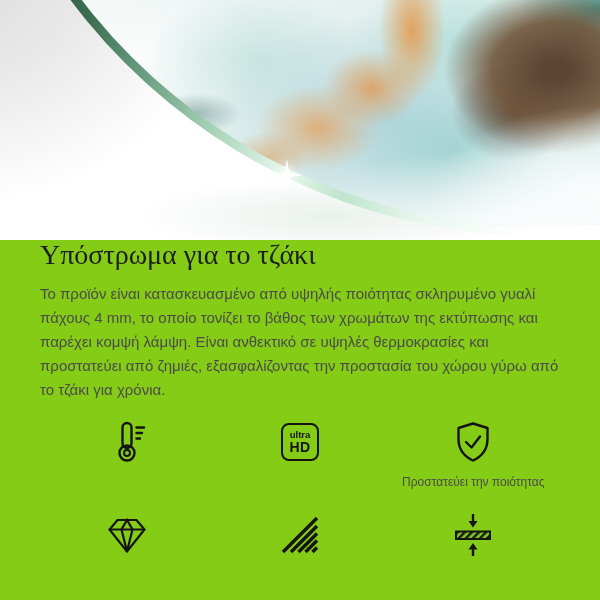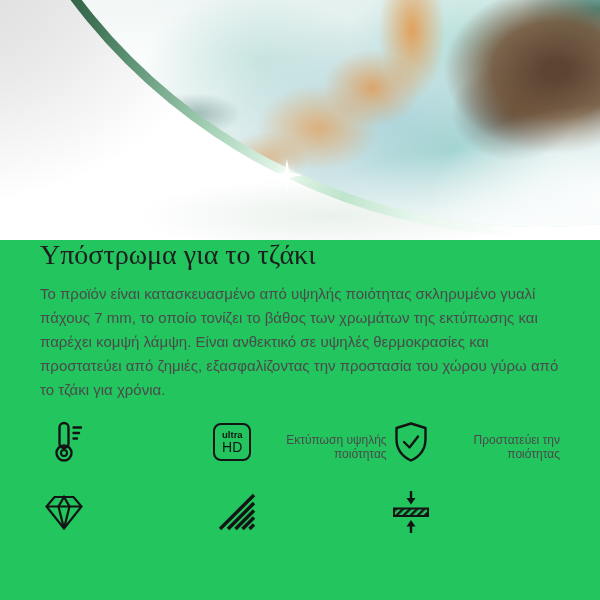--- a/index.html
+++ b/index.html
@@ -1,16 +1,16 @@
 <!DOCTYPE html>
 <html><head>
 <meta charset="utf-8">
 <style>
   html,body{margin:0;padding:0;background:#fff;}
-  .page{position:relative;width:600px;height:600px;overflow:hidden;background:#22c55e;
+  .page{position:relative;width:600px;height:600px;overflow:hidden;background:#84cc16;
         font-family:"Liberation Sans",sans-serif;color:#1f1f1f;}
 
   
   .hero{position:absolute;left:0;top:0;width:600px;height:240px;
     background:
       radial-gradient(430px 370px at -40px -30px, #dcdcdc 0%, #e9e9e9 30%, rgba(255,255,255,0) 63%),
       radial-gradient(280px 55px at 330px 216px, rgba(150,185,160,.20), rgba(255,255,255,0) 70%),
       #fff;}
   .glass-rim{position:absolute;left:0;top:0;width:600px;height:240px;
     clip-path:circle(589px at 542px -353px);
@@ -39,28 +39,28 @@
 
   
   .content{position:absolute;left:0;top:236px;width:600px;padding:0 40px;box-sizing:border-box;}
   .title{font-family:"Liberation Serif",serif;font-weight:400;font-size:28px;line-height:33px;
          color:#1e1e1e;margin:2px 0 0 0;}
   .desc{font-size:15px;line-height:24px;color:#4b4b4b;margin:11px 0 0 0;max-width:525px;}
 
   
   .features{display:grid;grid-template-columns:repeat(3,1fr);row-gap:22px;
             margin-top:16px;padding:0 0;width:100%;}
-  .feature{display:flex;flex-direction:row;align-items:center;text-align:right;}
+  .feature{display:flex;flex-direction:column;align-items:center;text-align:left;}
   .f-icon{height:48px;display:flex;align-items:center;justify-content:center;}
   .f-label{margin-top:9px;font-size:12px;color:#4a4a4a;line-height:14px;}
   .uhd{width:38px;height:38px;border:2.6px solid #141414;border-radius:8px;
        display:flex;flex-direction:column;align-items:center;justify-content:center;
        color:#141414;box-sizing:border-box;}
   .uhd .u{font-size:9.5px;font-weight:700;line-height:10px;}
-  .uhd .h{font-size:14px;font-weight:400;line-height:14px;letter-spacing:.3px;}
+  .uhd .h{font-size:14px;font-weight:700;line-height:14px;letter-spacing:.3px;}
   svg.fic{display:block;}
 </style>
 </head>
 <body>
 
 <div class="page">
 
   <div class="hero">
     <div class="glass-rim"></div>
     <div class="glass-art"></div>
@@ -70,21 +70,21 @@
         <path d="M17 9 L18 16 L25 17 L18 18 L17 25 L16 18 L9 17 L16 16 Z" fill="#ffffff" opacity="0.9"></path>
       </svg>
     </div>
   </div>
 
   <div class="content">
     <h1 class="title">
         <span style="display:block">Υπόστρωμα για το τζάκι</span>
       </h1>
 
-    <p class="desc">Το προϊόν είναι κατασκευασμένο από υψηλής ποιότητας σκληρυμένο γυαλί πάχους 7 mm, το οποίο τονίζει το βάθος των χρωμάτων της εκτύπωσης και παρέχει κομψή λάμψη. Είναι ανθεκτικό σε υψηλές θερμοκρασίες και προστατεύει από ζημιές, εξασφαλίζοντας την προστασία του χώρου γύρω από το τζάκι για χρόνια.</p>
+    <p class="desc">Το προϊόν είναι κατασκευασμένο από υψηλής ποιότητας σκληρυμένο γυαλί πάχους 4 mm, το οποίο τονίζει το βάθος των χρωμάτων της εκτύπωσης και παρέχει κομψή λάμψη. Είναι ανθεκτικό σε υψηλές θερμοκρασίες και προστατεύει από ζημιές, εξασφαλίζοντας την προστασία του χώρου γύρω από το τζάκι για χρόνια.</p>
 
     <div class="features">
 
       <div class="feature">
         <div class="f-icon">
           <svg class="fic" width="48" height="48" viewBox="0 0 48 48" fill="none" stroke="#141414" stroke-width="2.4" stroke-linecap="round">
             <rect x="19.5" y="5" width="9" height="25" rx="4.5"></rect>
             <circle cx="24" cy="35" r="7.5"></circle>
             <circle cx="24" cy="35" r="3" stroke-width="2"></circle>
             <path d="M33.5 9.5 h7.5 M33.5 15 h5.5 M33.5 20.5 h3.5"></path>
@@ -92,21 +92,20 @@
         </div>
       </div>
 
       <div class="feature">
         <div class="f-icon">
           <div class="uhd">
             <span class="u">ultra</span>
             <span class="h">HD</span>
           </div>
         </div>
-        <div class="f-label">Εκτύπωση υψηλής ποιότητας</div>
       </div>
 
       <div class="feature">
         <div class="f-icon">
           <svg class="fic" width="48" height="48" viewBox="0 0 48 48" fill="none" stroke="#141414" stroke-width="2.4" stroke-linejoin="round" stroke-linecap="round">
             <path d="M24 5.5 L38.5 10 V21 C38.5 31.5 32.5 38.6 24 42.5 C15.5 38.6 9.5 31.5 9.5 21 V10 Z"></path>
             <polyline points="17,24 22.5,29.5 31,18.5"></polyline>
           </svg>
         </div>
         <div class="f-label">Προστατεύει την ποιότητας</div>

